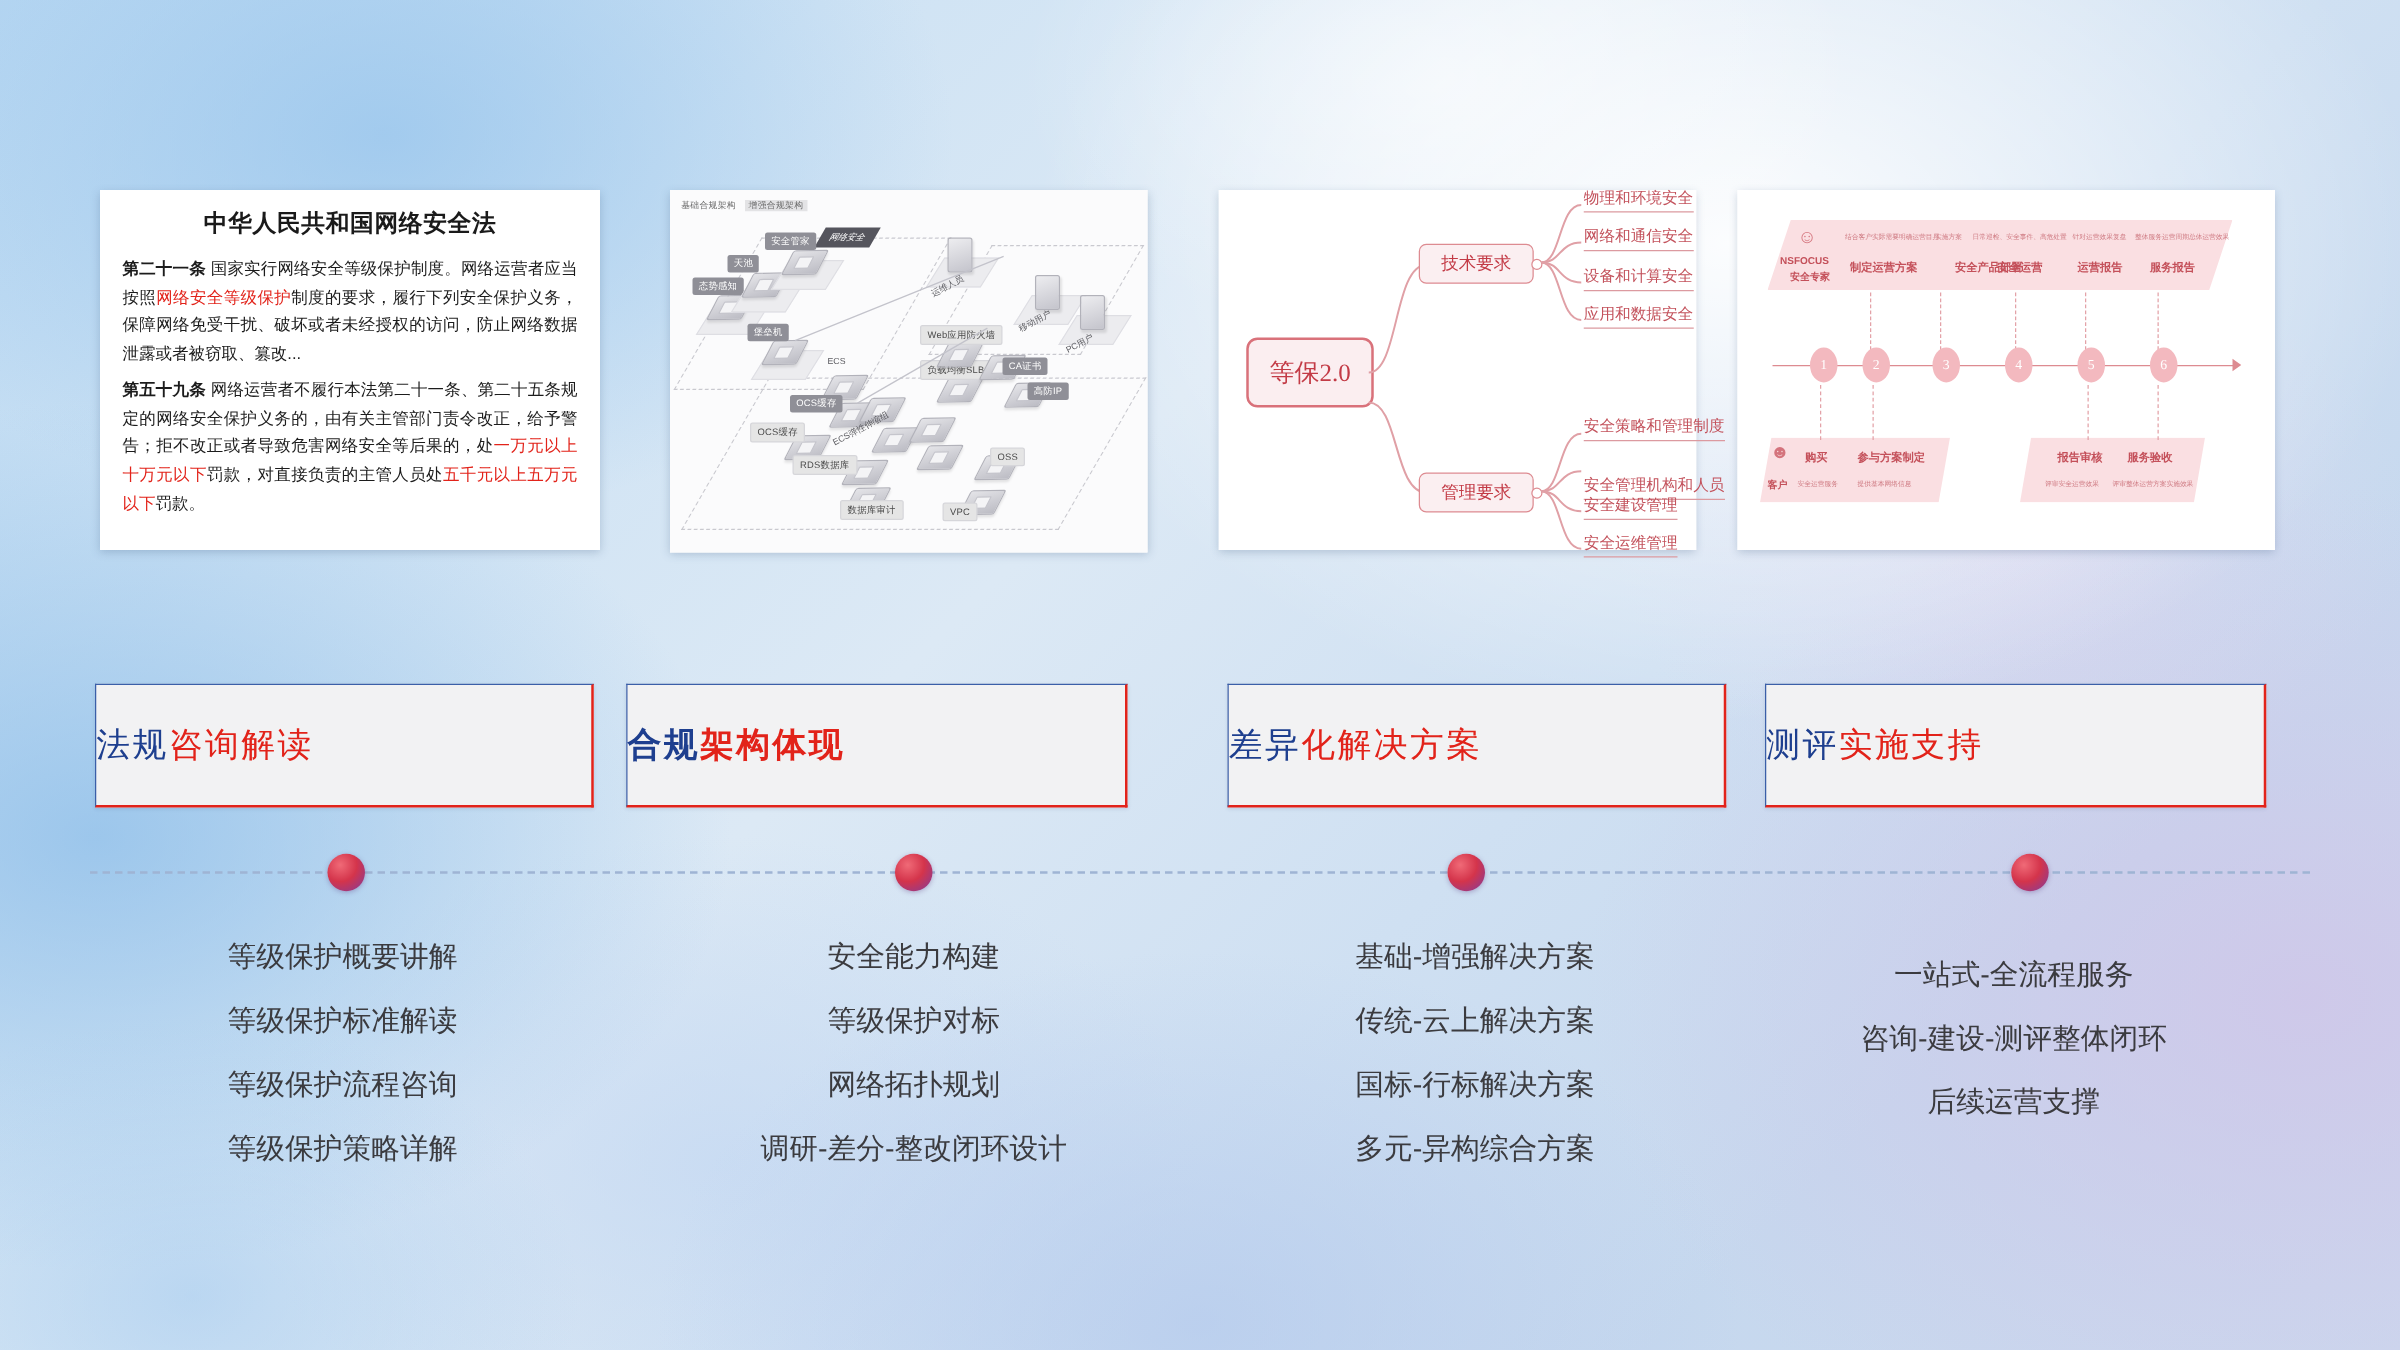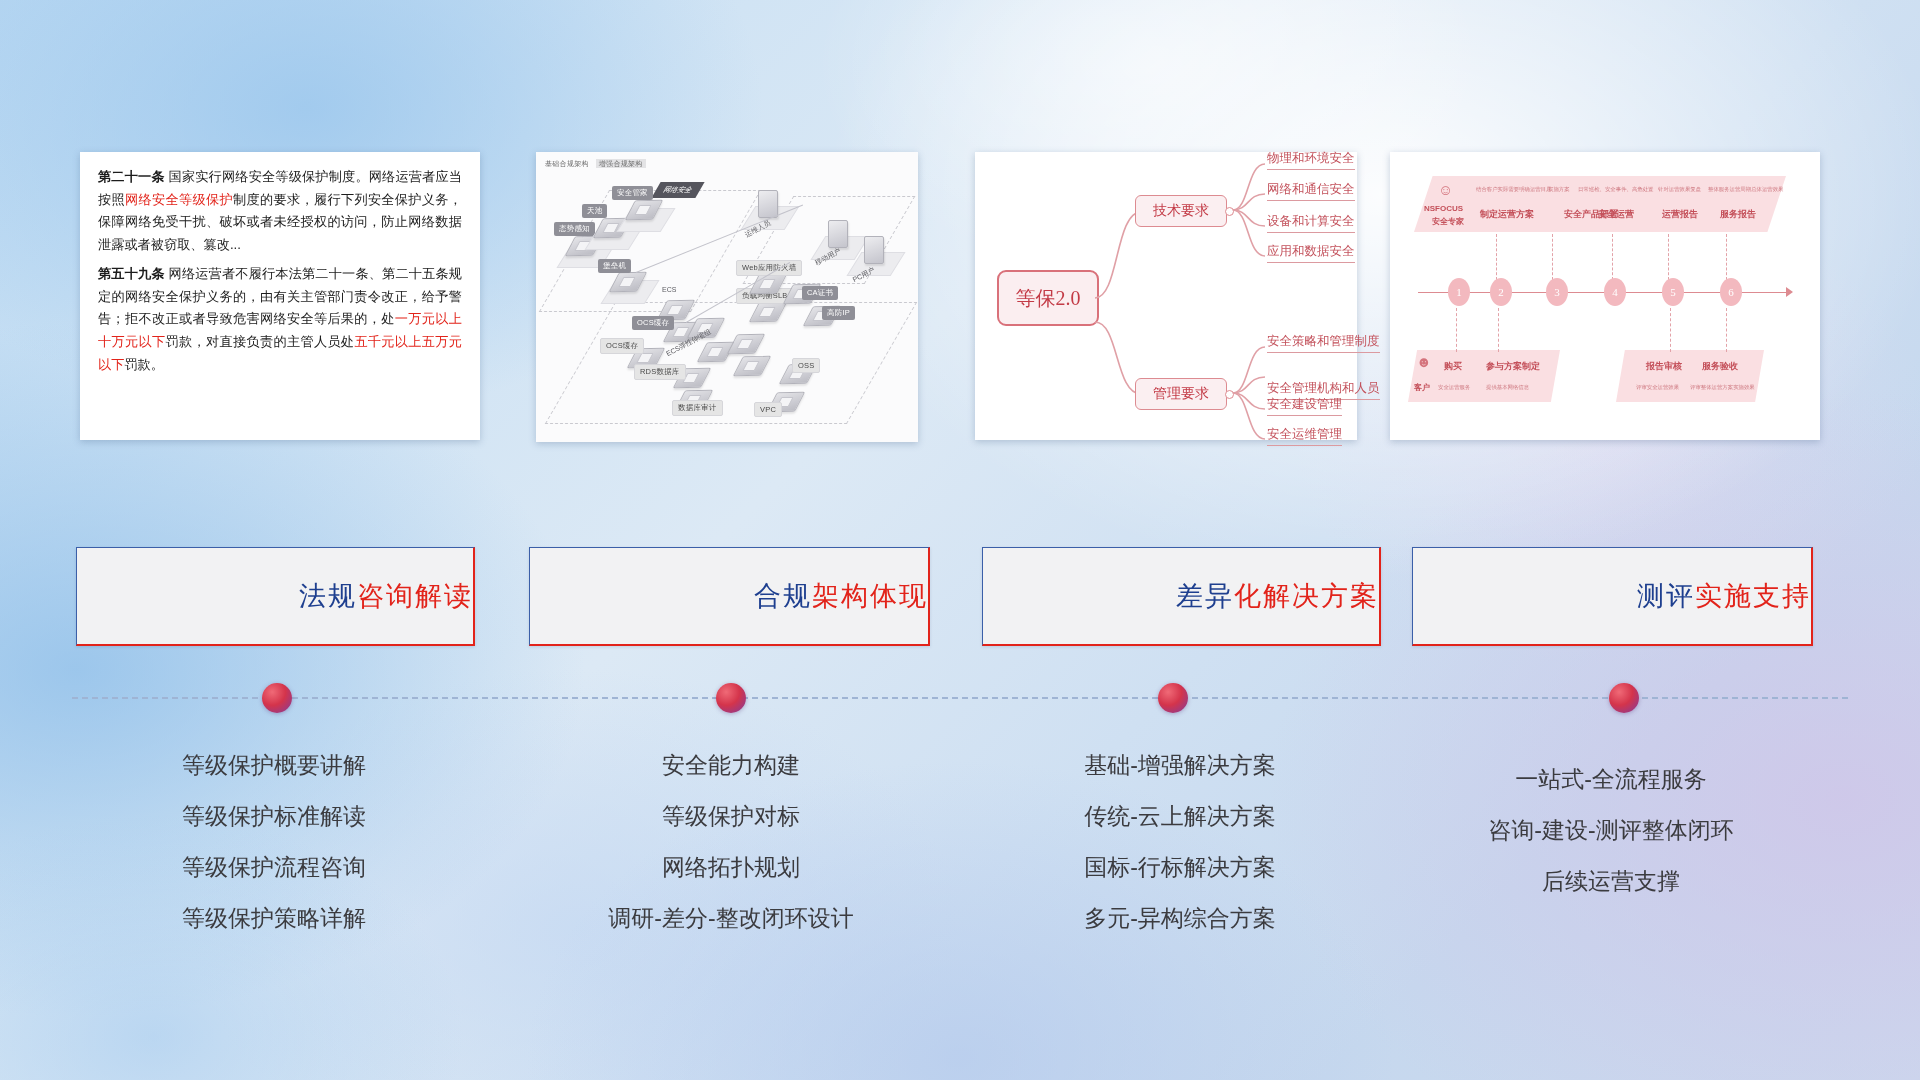--- a/index.html
+++ b/index.html
@@ -107,27 +107,27 @@
   .tl .sub{position:absolute;font-size:5.4px;color:#cf7b83;white-space:nowrap;}
   .tl .who{position:absolute;font-size:8px;color:#c4505a;font-weight:bold;text-align:center;white-space:nowrap;}
   .tl .dline{position:absolute;border-left:1px dashed #e3a2a8;}
   .tl .pic{position:absolute;color:#d4737c;font-size:15px;line-height:1;}
 
   
   .heads{position:absolute;top:547px;left:0;width:1920px;height:100px;}
   .headbox{position:absolute;top:0;height:96px;background:#f2f2f3;
      border-top:1.6px solid #3b5fa8;border-left:1.6px solid #3b5fa8;
      border-right:2.2px solid #e2231a;border-bottom:2.2px solid #e2231a;
-     display:flex;align-items:center;justify-content:flex-end;
+     display:flex;align-items:center;justify-content:flex-start;
      box-shadow:0 1px 3px rgba(40,70,120,.14);}
   .headbox .t{font-size:27px;letter-spacing:2px;font-family:"Liberation Serif","DejaVu Serif",serif;}
   .headbox .t .b{color:#1e3f8f;}
   .headbox .t .r{color:#e2231a;}
   .h1{left:76px;width:396px;}
-  .h2{left:529px;width:398px;}
+  .h2{left:501px;width:398px;font-weight:bold;}
   .h3{left:982px;width:396px;}
   .h4{left:1412px;width:398px;}
 
   
   .rail{position:absolute;top:697px;left:72px;width:1776px;height:4px;}
   .rail .dash{position:absolute;top:0;left:0;width:100%;height:0;
      border-top:2px dashed #9fb4d4;}
   .rail .bead{position:absolute;top:-14px;width:30px;height:30px;border-radius:50%;
      background:radial-gradient(circle at 34% 30%, #f06a77 0%, #d4344b 46%, #7f3c9e 100%);
      box-shadow:0 1px 4px rgba(90,50,120,.35);}
@@ -150,20 +150,21 @@
     <div class="l2"></div>
     <div class="l3"></div>
 </div>
 
 <div class="stage">
 
   <div class="cards">
 
     <div class="card c1">
       <div class="law">
+        <h3>中华人民共和国网络安全法</h3>
         <p>
           <b>第二十一条</b><span> 国家实行网络安全等级保护制度。网络运营者应当按照</span><span class="rd">网络安全等级保护</span><span>制度的要求，履行下列安全保护义务，保障网络免受干扰、破坏或者未经授权的访问，防止网络数据泄露或者被窃取、篡改...</span>
         </p>
         <p>
           <b>第五十九条</b><span> 网络运营者不履行本法第二十一条、第二十五条规定的网络安全保护义务的，由有关主管部门责令改正，给予警告；拒不改正或者导致危害网络安全等后果的，处</span><span class="rd">一万元以上十万元以下</span><span>罚款，对直接负责的主管人员处</span><span class="rd">五千元以上五万元以下</span><span>罚款。</span>
         </p>
       </div>
     </div>
 
     <div class="card c2">

